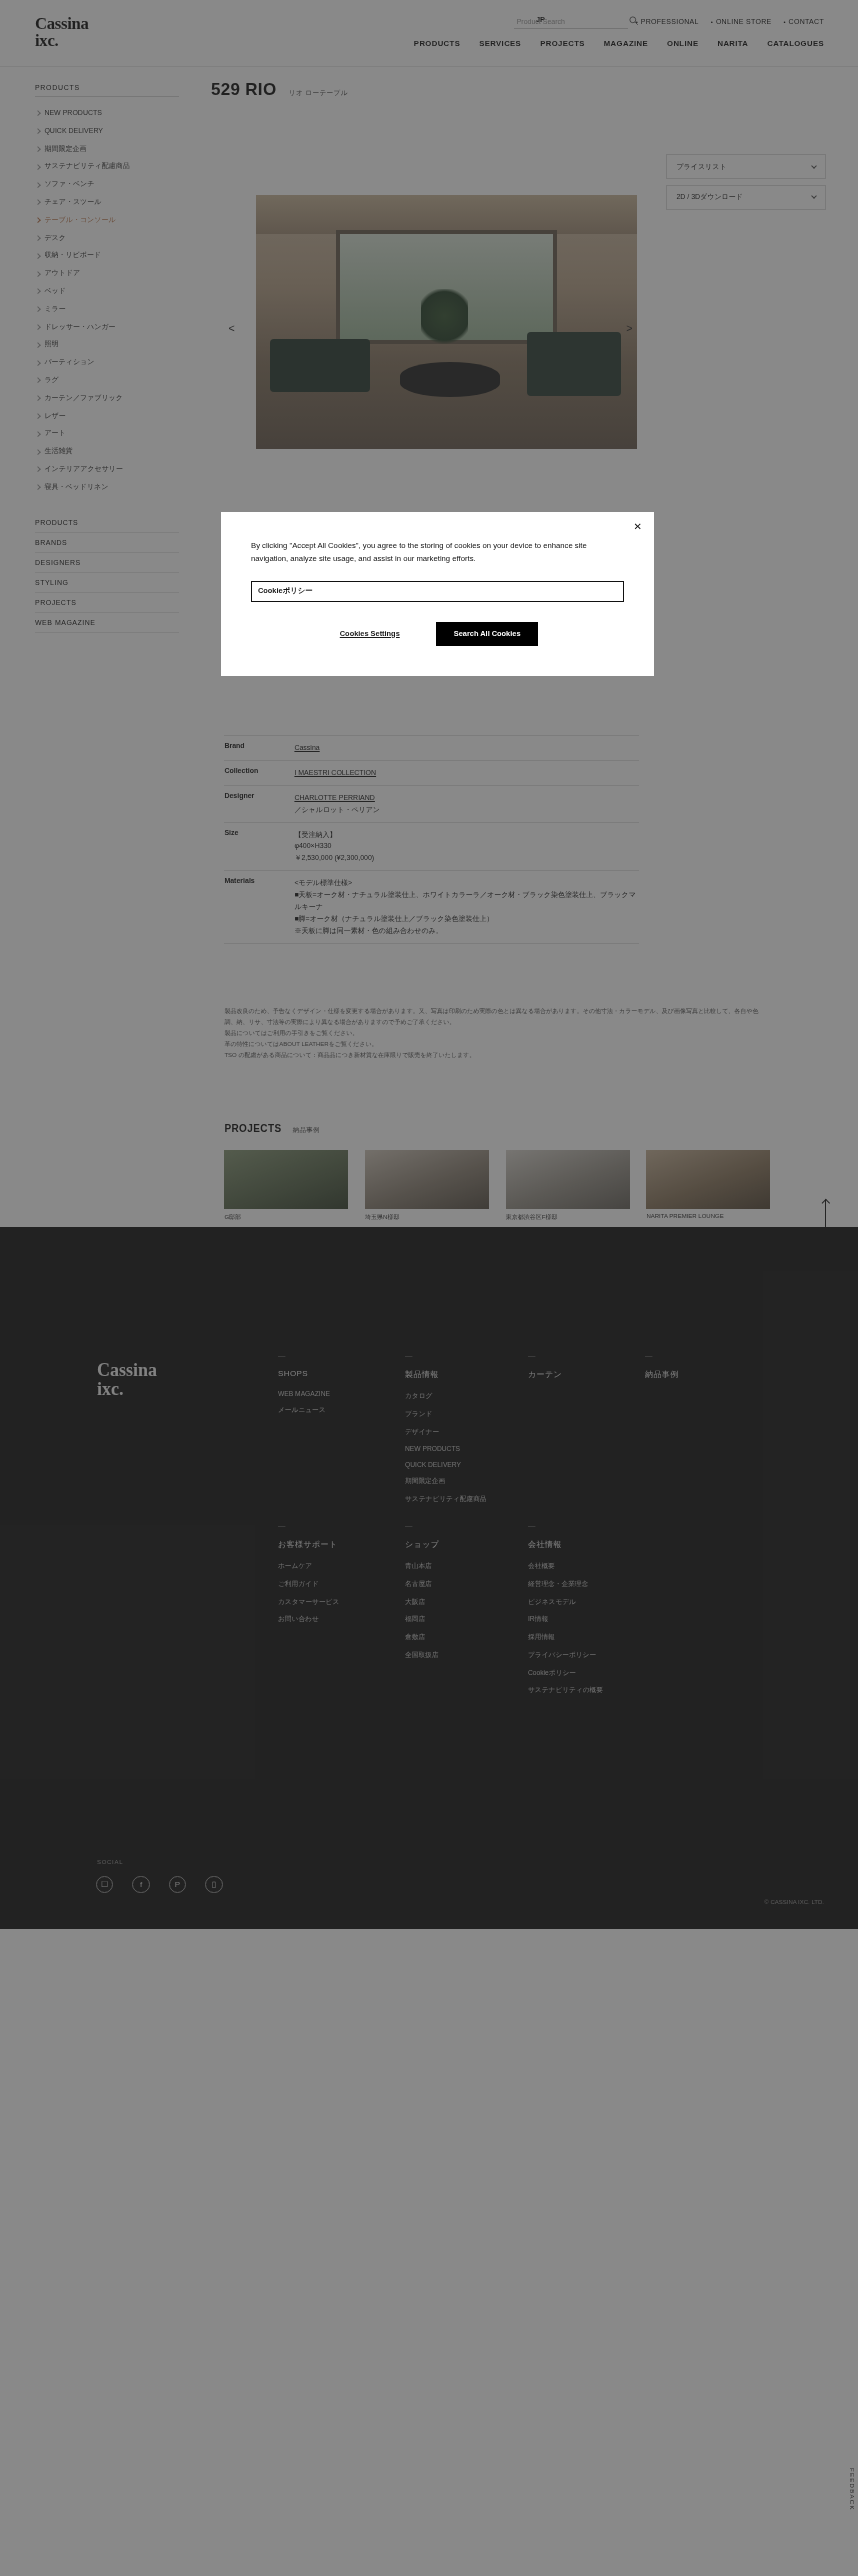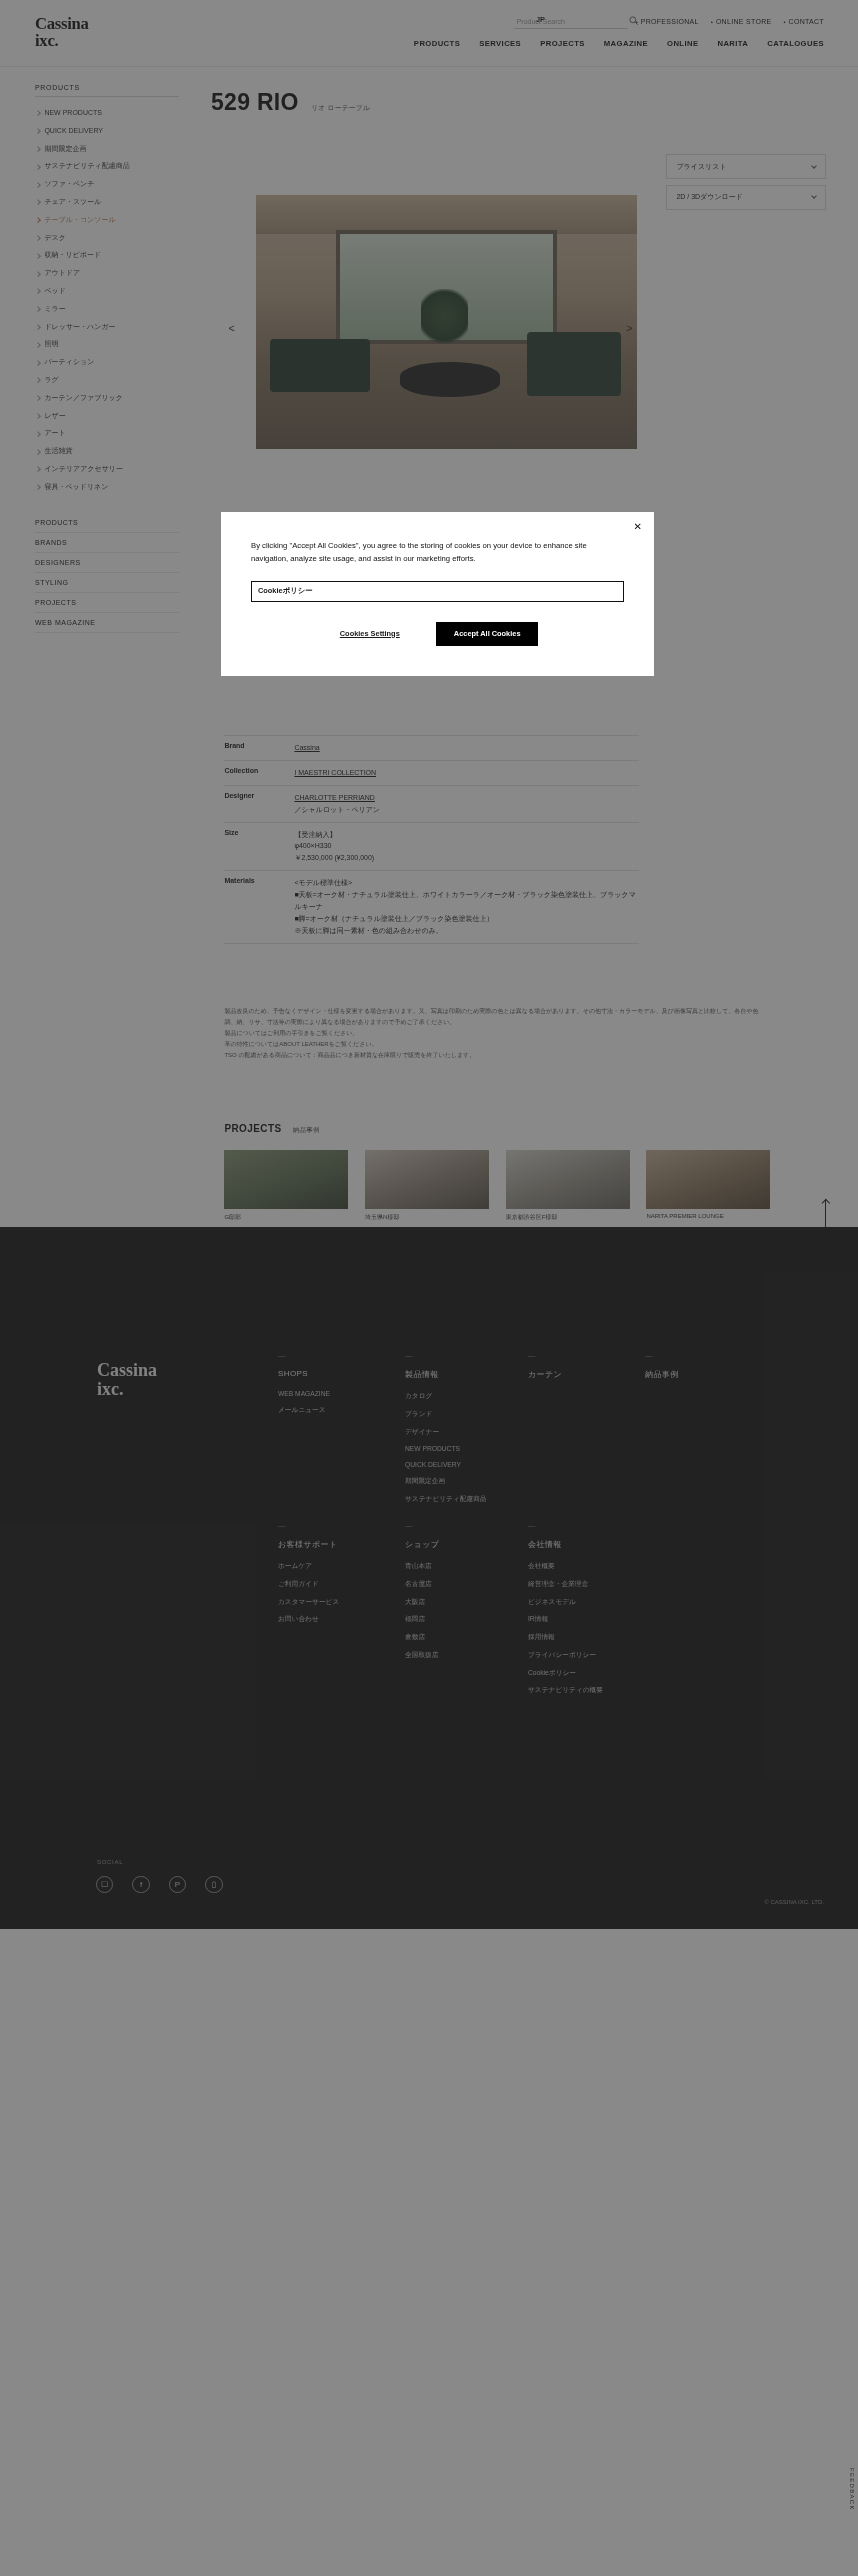--- a/index.html
+++ b/index.html
@@ -115,25 +115,24 @@
     cursor: pointer;
   }
 
   
   .main {
     position: absolute;
     left: 211px; top: 80px;
     width: 615px;
   }
   .prod-title {
-    font-size: 23px;
+    font-size: 17px;
     font-weight: bold;
     letter-spacing: 0.3px;
     display: inline-block;
-    margin-top: 9px;
   }
   .prod-subtitle {
     font-size: 6.7px;
     color: #555;
     margin-left: 9.4px;
     letter-spacing: 0.3px;
   }
 
   
   .acc {
@@ -619,18 +618,18 @@
   <div class="copyright">© CASSINA IXC. LTD.</div>
   <div class="side-tab">FEEDBACK</div>
 
   <div class="overlay"></div>
   <div class="modal">
     <div class="modal-close">✕</div>
     <div class="modal-text">By clicking "Accept All Cookies", you agree to the storing of cookies on your device to enhance site navigation, analyze site usage, and assist in our marketing efforts.</div>
     <div class="modal-link-box">Cookieポリシー</div>
     <div class="modal-btns">
       <div class="btn-settings">Cookies Settings</div>
-      <button class="btn-accept">Accept All Cookies</button>
+      <button class="btn-accept">Search All Cookies</button>
     </div>
   </div>
 
 </div>
 
 
 </body></html>

